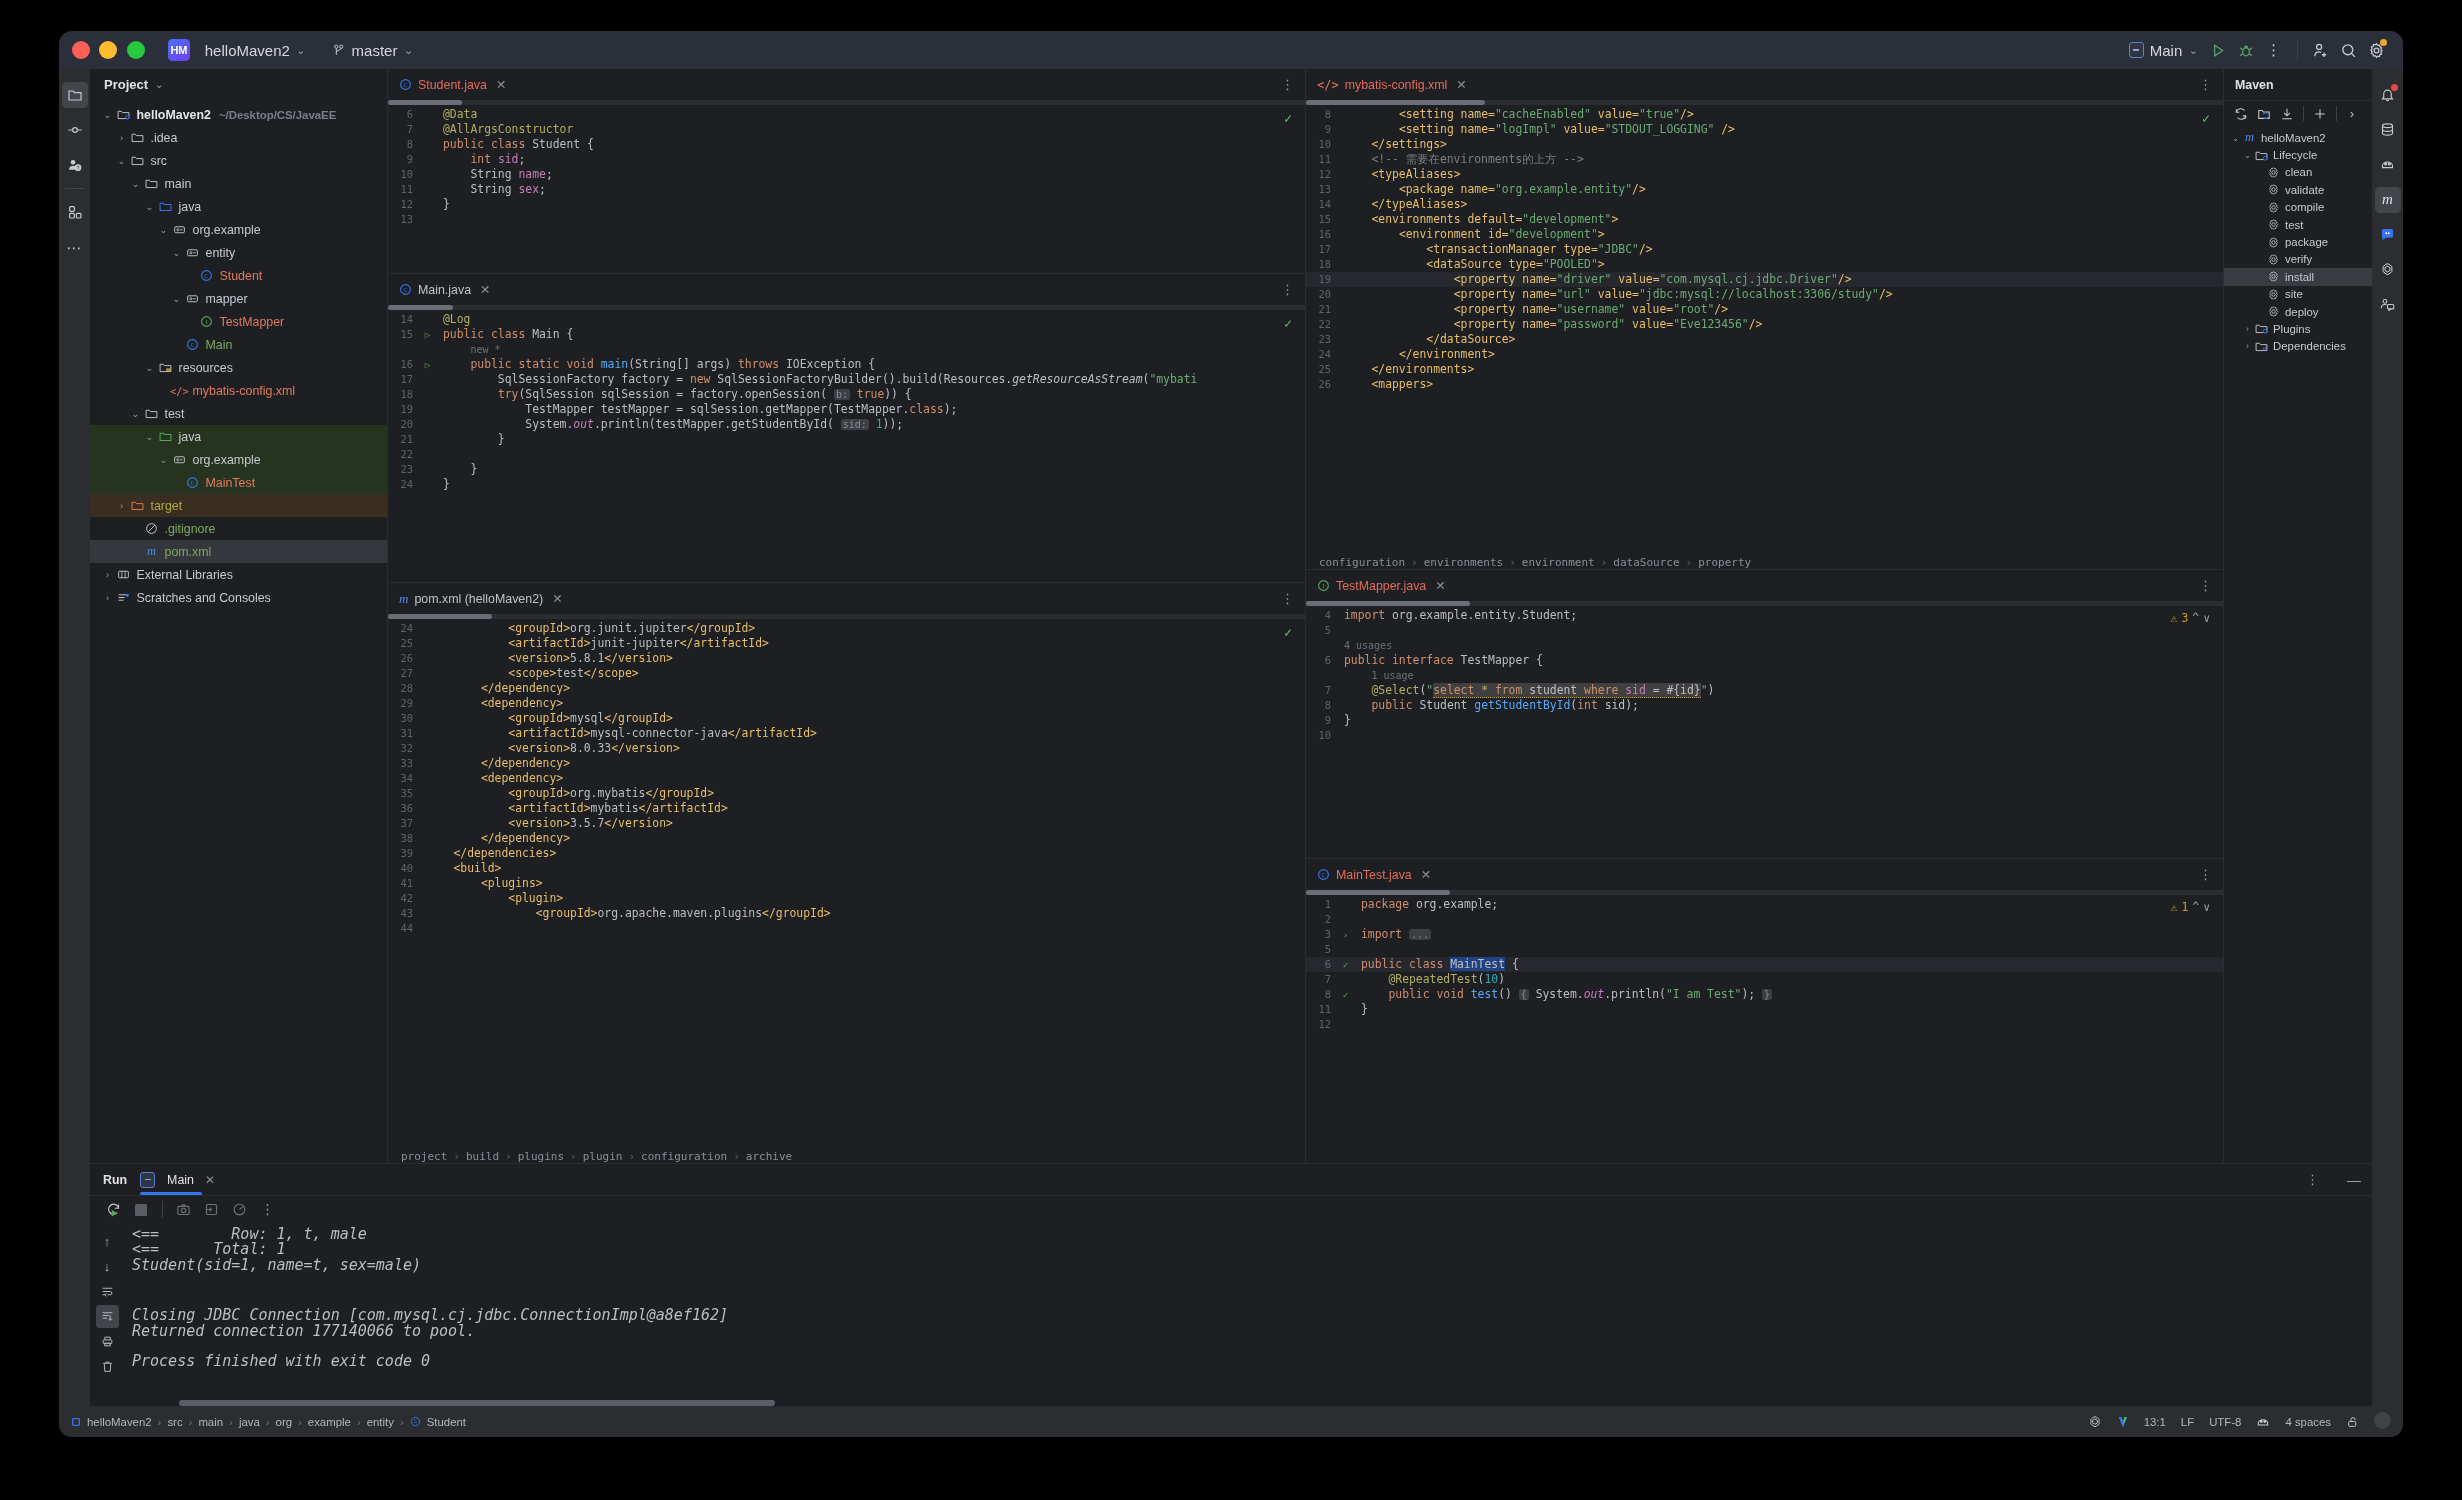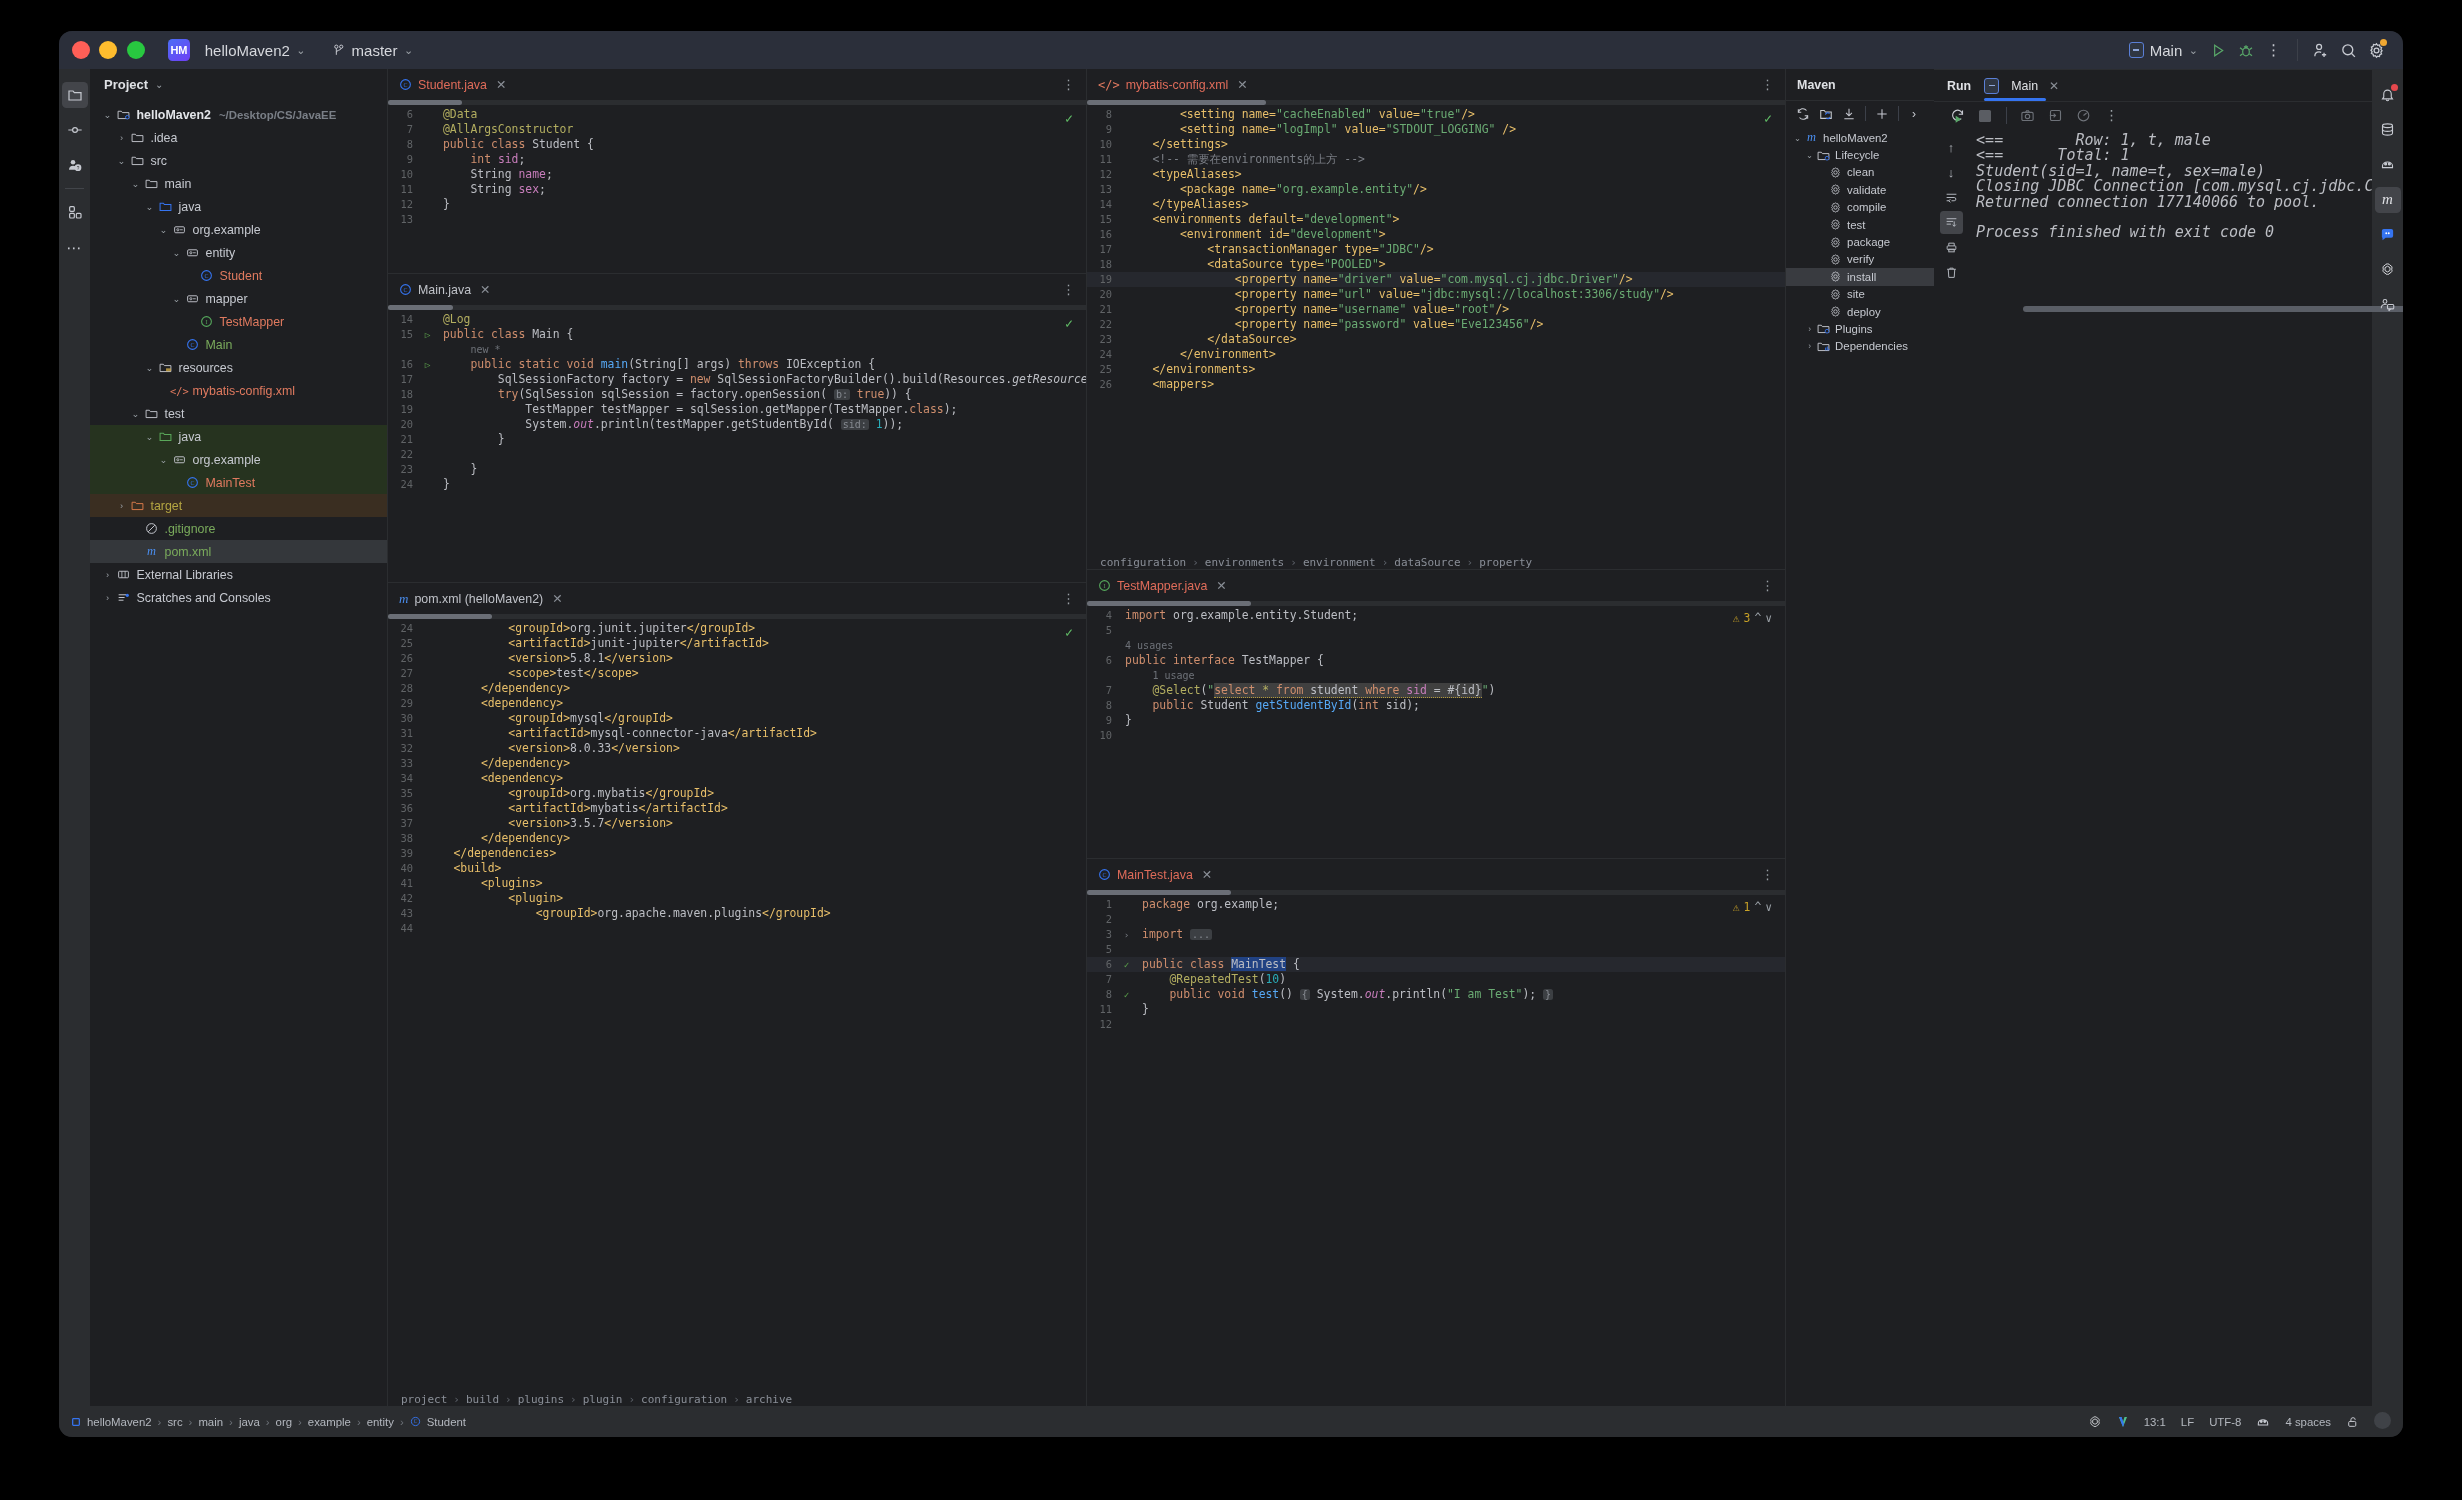--- a/index.html
+++ b/index.html
@@ -68,21 +68,21 @@
   }
   .rail-ico {
     width: 26px; height: 26px; margin: 4.5px 0;
     display: flex; align-items: center; justify-content: center;
     border-radius: 4.5px; position: relative;
   }
   .rail-ico.active { background: #43454a; }
   .rail-sep { width: 19px; height: 0.5px; background: #42454a; margin: 6px 0; }
   .rail-spacer { flex: 1; }
 
-  .maincol { flex: 1; display: flex; flex-direction: row; min-width: 0; }
+  .maincol { flex: 1; display: flex; flex-direction: column; min-width: 0; }
   .editors { flex: 1; display: flex; min-height: 0; }
 
   
   .projpanel {
     width: 298px; flex: 0 0 298px; background: #1e1f22;
     display: flex; flex-direction: column;
     border-right: 0.5px solid #2b2d30;
   }
   .panel-head {
     height: 31px; flex: 0 0 31px; display: flex; align-items: center;
@@ -1028,21 +1028,21 @@
             <div class="rg-ico">
               <svg width="13" height="13" viewBox="0 0 24 24" fill="none" stroke="#b4b8bf" stroke-width="1.8">
                   <path d="M4 6 h16 M9 6 V4 h6 v2 M6 6 l1 15 h10 l1-15"></path>
                 </svg>
             </div>
           </div>
           <div class="console" id="console-out">
               <div style="white-space: pre;">&lt;==        Row: 1, t, male</div>
               <div style="white-space: pre;">&lt;==      Total: 1</div>
               <div style="white-space: pre;">Student(sid=1, name=t, sex=male)</div>
-              <div style="white-space: pre;">Closing JDBC Connection [com.mysql.cj.jdbc.ConnectionImpl@a8ef162]</div>
+              <div style="white-space: pre; margin-top: 35px;">Closing JDBC Connection [com.mysql.cj.jdbc.ConnectionImpl@a8ef162]</div>
               <div style="white-space: pre;">Returned connection 177140066 to pool.</div>
               <div style="white-space: pre;">&nbsp;</div>
               <div style="white-space: pre;">Process finished with exit code 0</div>
             </div>
         </div>
         <div class="chsb">
             <i></i>
           </div>
       </div>
     </div>

